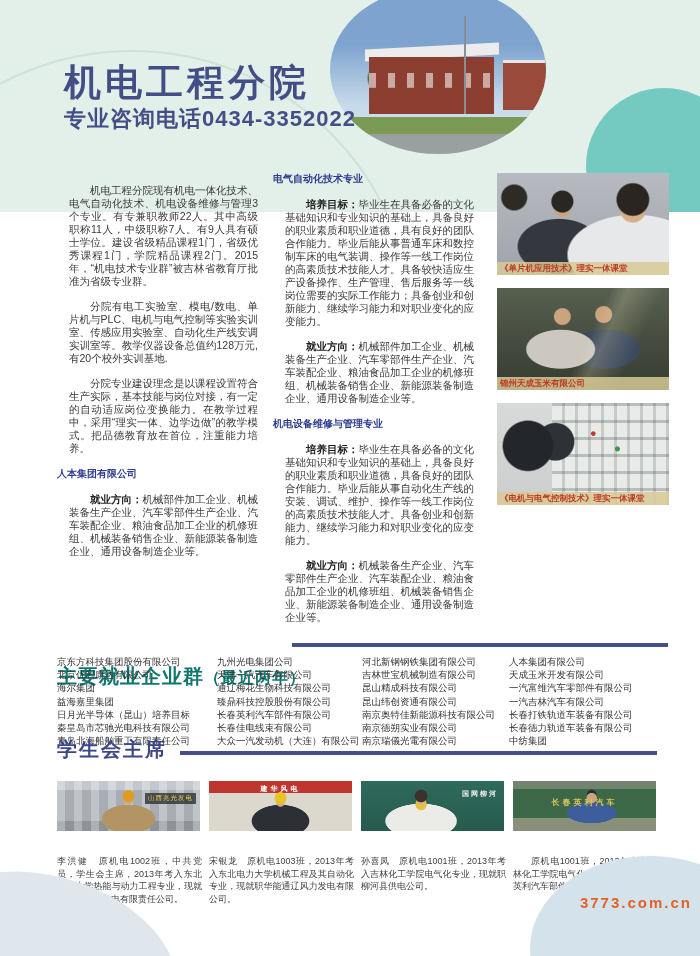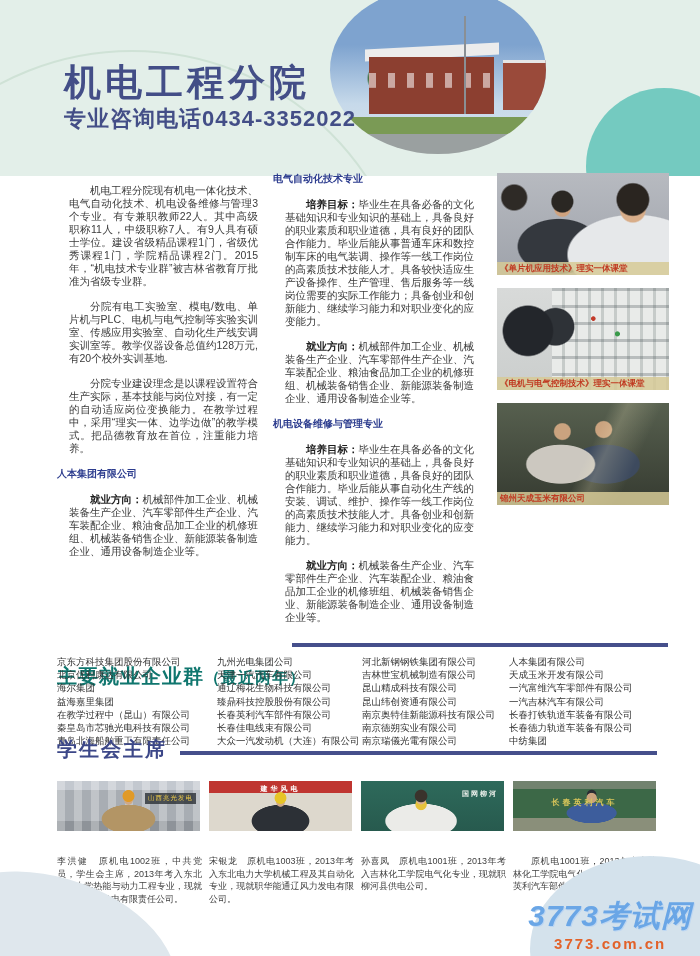--- a/index.html
+++ b/index.html
@@ -1,20 +1,20 @@
 <!DOCTYPE html>
 <html><head>
 <meta charset="utf-8">
 <style>
   html,body{margin:0;padding:0;}
   body{font-family:"Liberation Sans","DejaVu Sans",sans-serif;background:#ffffff;}
   .page{position:relative;width:700px;height:956px;background:#ffffff;overflow:hidden;}
 
   
-  .header{position:absolute;left:0;top:0;width:700px;height:176px;background:#e3efe9;overflow:hidden;}
+  .header{position:absolute;left:0;top:0;width:700px;height:212px;background:#e3efe9;overflow:hidden;}
   .header-arc{position:absolute;left:-150px;top:50px;width:560px;height:560px;border:2px solid #cfe2d6;border-radius:50%;}
   .teal-circle{position:absolute;right:-42px;top:88px;width:156px;height:156px;border-radius:50%;background:#74cac0;}
   .building-photo{position:absolute;left:330px;top:-14px;width:216px;height:168px;border-radius:50%;overflow:hidden;
     background:
       radial-gradient(circle at 24% 55%, #3f6b38 0 7%, transparent 8%),
       linear-gradient(to bottom, transparent 78%, #7a9a55 78% 88%, #9aa0a0 88%),
       linear-gradient(#7ea3cf 0 35%, #c6d9ea 70%, #dbe4ec 100%);}
   .bp-roof{position:absolute;left:16%;top:36%;width:62%;height:7%;background:#ececec;transform:skewY(-3deg);}
   .bp-wall{position:absolute;left:18%;top:42%;width:58%;height:34%;background:#8c3f30;
     background-image:repeating-linear-gradient(90deg, rgba(255,255,255,.55) 0 7px, transparent 7px 19px);
@@ -156,38 +156,38 @@
     <p><b>就业方向：</b><span>机械部件加工企业、机械装备生产企业、汽车零部件生产企业、汽车装配企业、粮油食品加工企业的机修班组、机械装备销售企业、新能源装备制造企业、通用设备制造企业等。</span></p>
     <div class="major-heading">机电设备维修与管理专业</div>
     <p><b>培养目标：</b><span>毕业生在具备必备的文化基础知识和专业知识的基础上，具备良好的职业素质和职业道德，具备良好的团队合作能力。毕业后能从事自动化生产线的安装、调试、维护、操作等一线工作岗位的高素质技术技能人才。具备创业和创新能力、继续学习能力和对职业变化的应变能力。</span></p>
     <p><b>就业方向：</b><span>机械装备生产企业、汽车零部件生产企业、汽车装配企业、粮油食品加工企业的机修班组、机械装备销售企业、新能源装备制造企业、通用设备制造企业等。</span></p>
   </div>
 
   <div class="rcol">
     <div class="rphoto rp2">
       <div class="pcap">《单片机应用技术》理实一体课堂</div>
     </div>
+    <div class="rphoto rp4">
+      <div class="pcap">锦州天成玉米有限公司</div>
+    </div>
     <div class="rphoto rp3">
       <div class="pcap">《电机与电气控制技术》理实一体课堂</div>
-    </div>
-    <div class="rphoto rp4">
-      <div class="pcap">锦州天成玉米有限公司</div>
     </div>
   </div>
 
   <div class="emp-heading">
     <span>主要就业企业群</span><span class="suffix">（最近两年）</span>
   </div>
   <div class="emp-line"></div>
   <div class="emp-col emp-c1">
     <div>京东方科技集团股份有限公司</div>
     <div>北京优利康达有限公司</div>
     <div>海尔集团</div>
     <div>益海嘉里集团</div>
-    <div>在教学过程中（昆山）有限公司</div>
+    <div>日月光半导体（昆山）培养目标</div>
     <div>秦皇岛市芯驰光电科技有限公司</div>
     <div>青岛北海船舶重工有限责任公司</div>
   </div>
   <div class="emp-col emp-c2">
     <div>九州光电集团公司</div>
     <div>天津一汽汽车有限公司</div>
     <div>通辽梅花生物科技有限公司</div>
     <div>臻鼎科技控股股份有限公司</div>
     <div>长春英利汽车部件有限公司</div>
     <div>长春佳电线束有限公司</div>
@@ -227,17 +227,16 @@
     <div class="gsign4">长春英利汽车</div>
   </div>
   <div class="gcap gc1">李洪健　原机电1002班，中共党员，学生会主席，2013年考入东北电力大学热能与动力工程专业，现就职山西兆光发电有限责任公司。</div>
   <div class="gcap gc2">宋银龙　原机电1003班，2013年考入东北电力大学机械工程及其自动化专业，现就职华能通辽风力发电有限公司。</div>
   <div class="gcap gc3">孙喜凤　原机电1001班，2013年考入吉林化工学院电气化专业，现就职柳河县供电公司。</div>
   <div class="gcap gc4 indent">原机电1001班，2013年考入吉林化工学院电气化专业，现就职长春英利汽车部件有限公司</div>
 
   <div class="corner-bl"></div>
   <div class="corner-br"></div>
   <div class="site-logo">
-    <div class="logo-main">3773考试网</div>
     <div class="logo-url">3773.com.cn</div>
   </div>
 
 </div>
 
 </body></html>

